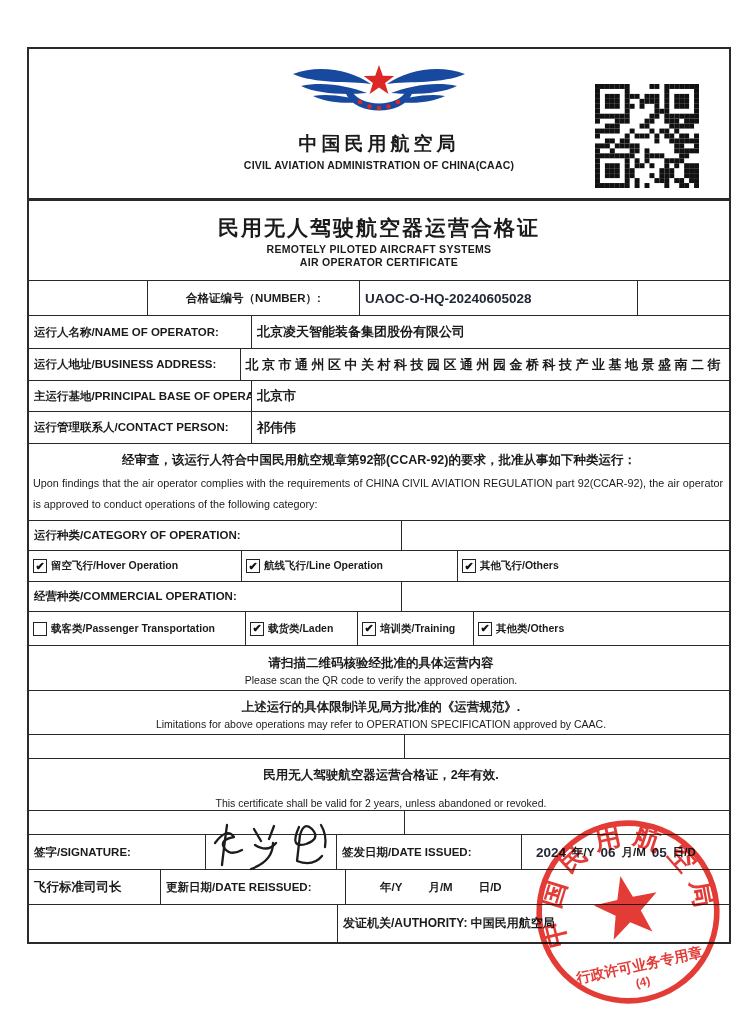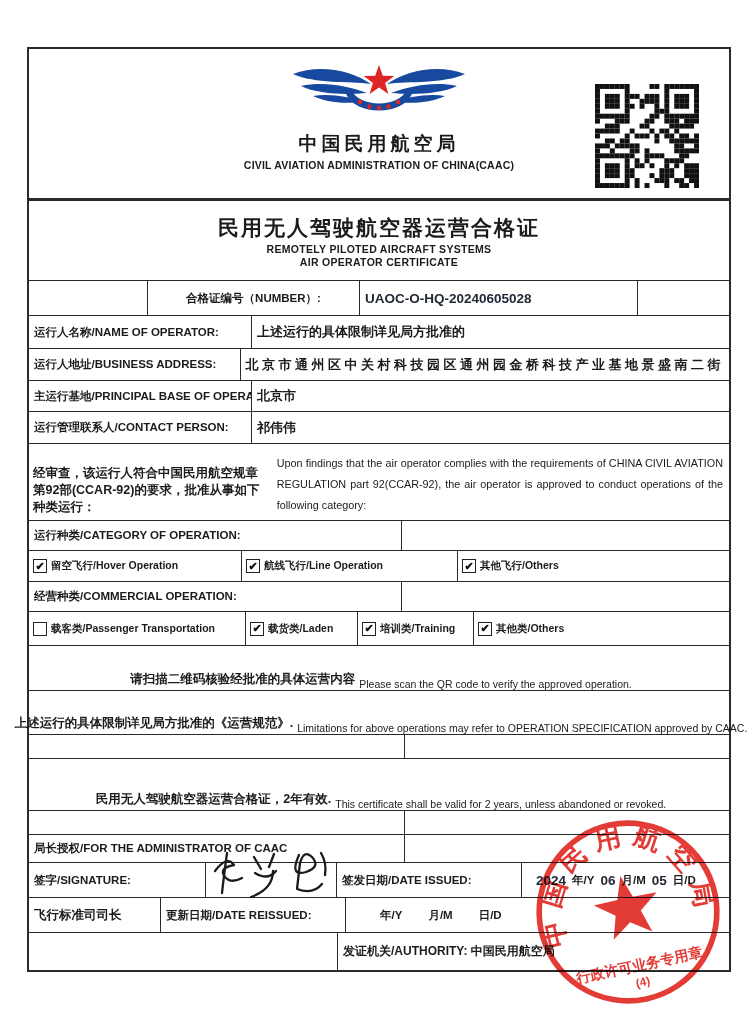--- a/index.html
+++ b/index.html
@@ -12,21 +12,21 @@
   .cert{
     position:absolute;left:27px;top:47px;width:704px;
     border:2px solid #2a2a2a;background:#fff;box-sizing:border-box;
   }
   .row{display:flex;border-bottom:1.5px solid #2a2a2a;position:relative;box-sizing:border-box;align-items:stretch;}
   .row:last-child{border-bottom:none;}
   .cell{box-sizing:border-box;display:flex;align-items:center;padding:0 5px;overflow:hidden;}
   .cell.ov{overflow:visible;}
   .cell + .cell{border-left:1.5px solid #2a2a2a;}
   .grow{flex:1;}
-  .col{flex-direction:row;align-items:flex-end;justify-content:center;}
+  .col{flex-direction:column;align-items:center;justify-content:center;}
   .lab{font-weight:700;font-size:11.5px;white-space:nowrap;}
   .val{font-weight:700;font-size:13px;white-space:nowrap;}
   .serif{font-family:Liberation Sans, sans-serif;font-weight:700;font-size:13.5px;color:#232836;white-space:nowrap;}
   
   .header-row{height:137px;border-bottom-width:3px;display:block;}
   .logo-wrap{width:100%;text-align:center;}
   .logo-svg{display:block;margin:15px auto 3px auto;}
   .org-cn{font-size:19px;font-weight:700;letter-spacing:4px;}
   .org-en{font-size:10.5px;font-weight:700;margin-top:2px;letter-spacing:.2px;}
   .qr{position:absolute;top:20px;right:30px;width:104px;height:104px;}
@@ -338,21 +338,21 @@
 
   <div class="row" style="height:35px">
     <div class="cell" style="width:118px"></div>
     <div class="cell lab" style="width:212px;justify-content:center">合格证编号（NUMBER）:</div>
     <div class="cell serif" style="width:278px">UAOC-O-HQ-20240605028</div>
     <div class="cell grow"></div>
   </div>
 
   <div class="row" style="height:33px">
     <div class="cell lab" style="width:222px">运行人名称/NAME OF OPERATOR:</div>
-    <div class="cell val grow">上述运行的具体限制详见局方批准的</div>
+    <div class="cell val grow">北京凌天智能装备集团股份有限公司</div>
   </div>
   <div class="row" style="height:32px">
     <div class="cell lab" style="width:222px">运行人地址/BUSINESS ADDRESS:</div>
     <div class="cell val grow ov addr">北京市通州区中关村科技园区通州园金桥科技产业基地景盛南二街</div>
   </div>
   <div class="row" style="height:31px">
     <div class="cell lab" style="width:222px">主运行基地/PRINCIPAL BASE OF OPERATIONS:</div>
     <div class="cell val grow">北京市</div>
   </div>
   <div class="row" style="height:32px">
@@ -439,24 +439,20 @@
   <div class="row col" style="height:52px;display:flex">
     <div class="note-cn" style="margin-top:6px">民用无人驾驶航空器运营合格证，2年有效.</div>
     <div class="note-en" style="margin-top:11px">This certificate shall be valid for 2 years, unless abandoned or revoked.</div>
   </div>
 
   <div class="row" style="height:24px">
     <div class="cell" style="width:375px"></div>
     <div class="cell grow"></div>
   </div>
 
-  <div class="row" style="height:28px">
-    <div class="cell lab" style="width:375px">局长授权/FOR THE ADMINISTRATOR OF CAAC</div>
-    <div class="cell grow"></div>
-  </div>
 
   <div class="row" style="height:35px">
     <div class="cell lab" style="width:176px">签字/SIGNATURE:</div>
     <div class="cell ov" style="width:131px">
       <svg class="sig-svg" width="138" height="56" viewBox="0 0 138 56">
         <g fill="none" stroke="#1c1c1c" stroke-width="2.3" stroke-linecap="round" stroke-linejoin="round">
           <path d="M8,26 q12,-16 19,-6 q-16,3 -9,12 q6,7 17,1"></path>
           <path d="M20,8 q-3,22 -5,40"></path>
           <path d="M47,12 l7,12 M67,9 l-5,13 M48,28 q13,8 21,-2"></path>
           <path d="M66,26 q0,18 -22,26"></path>

